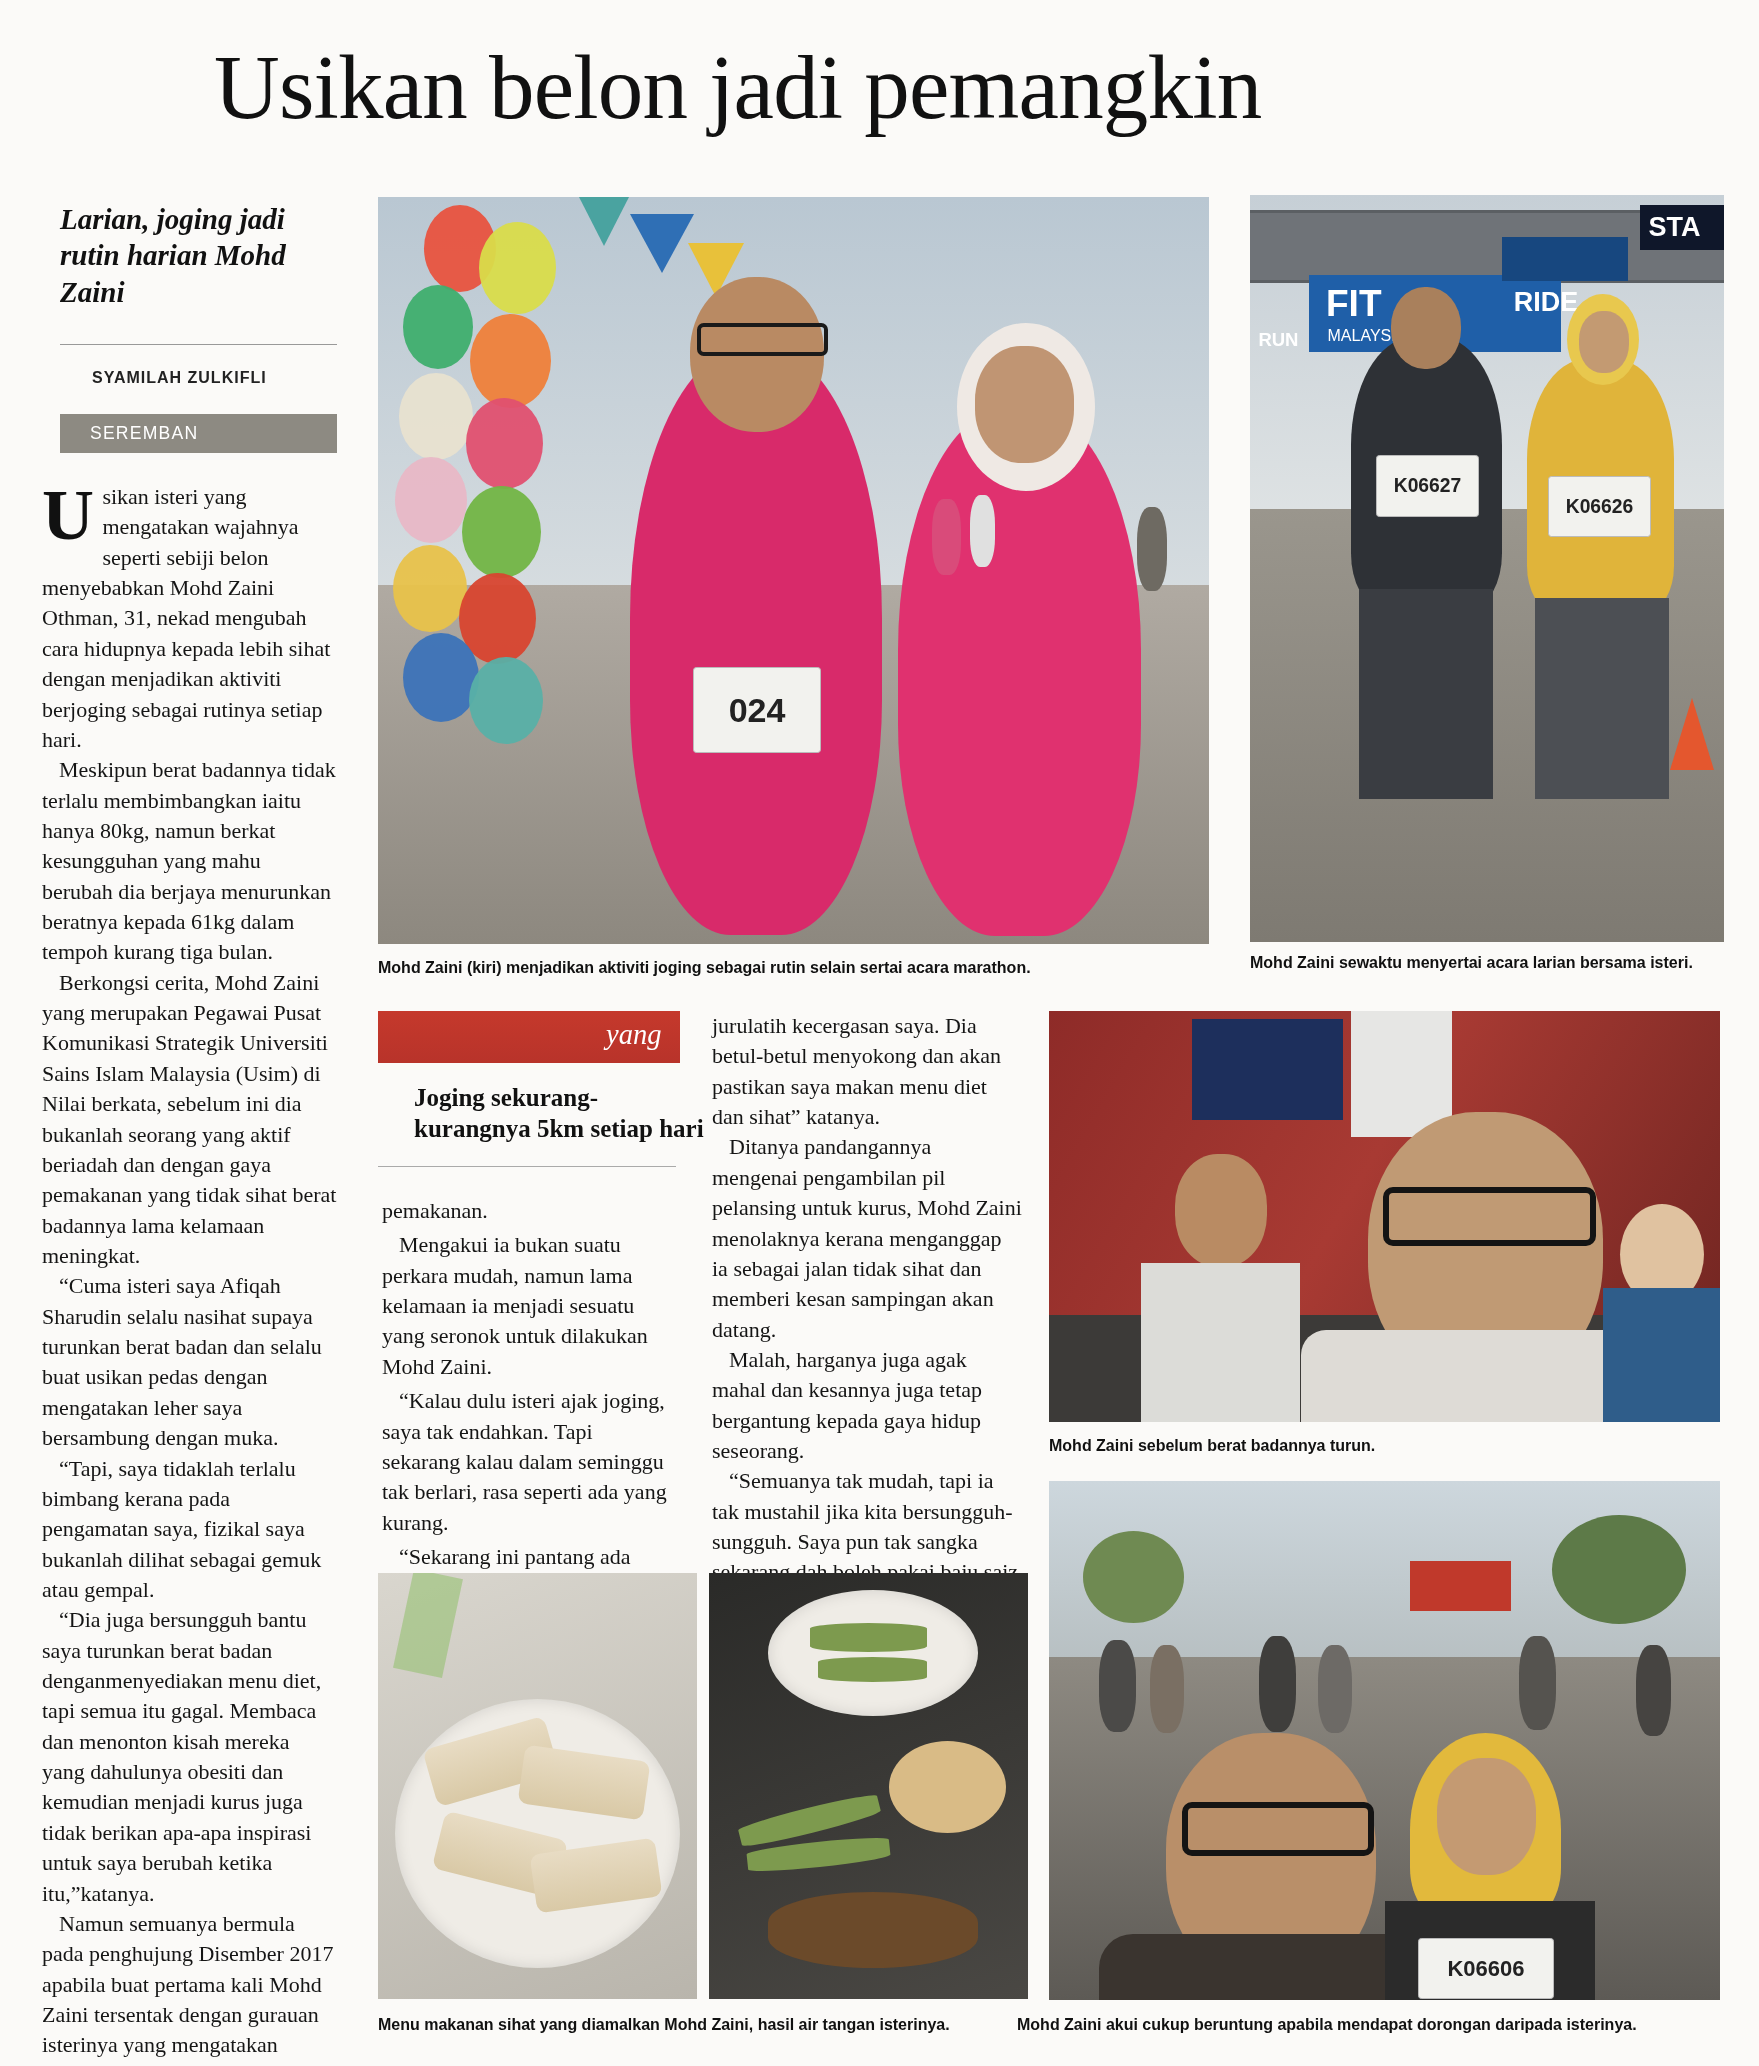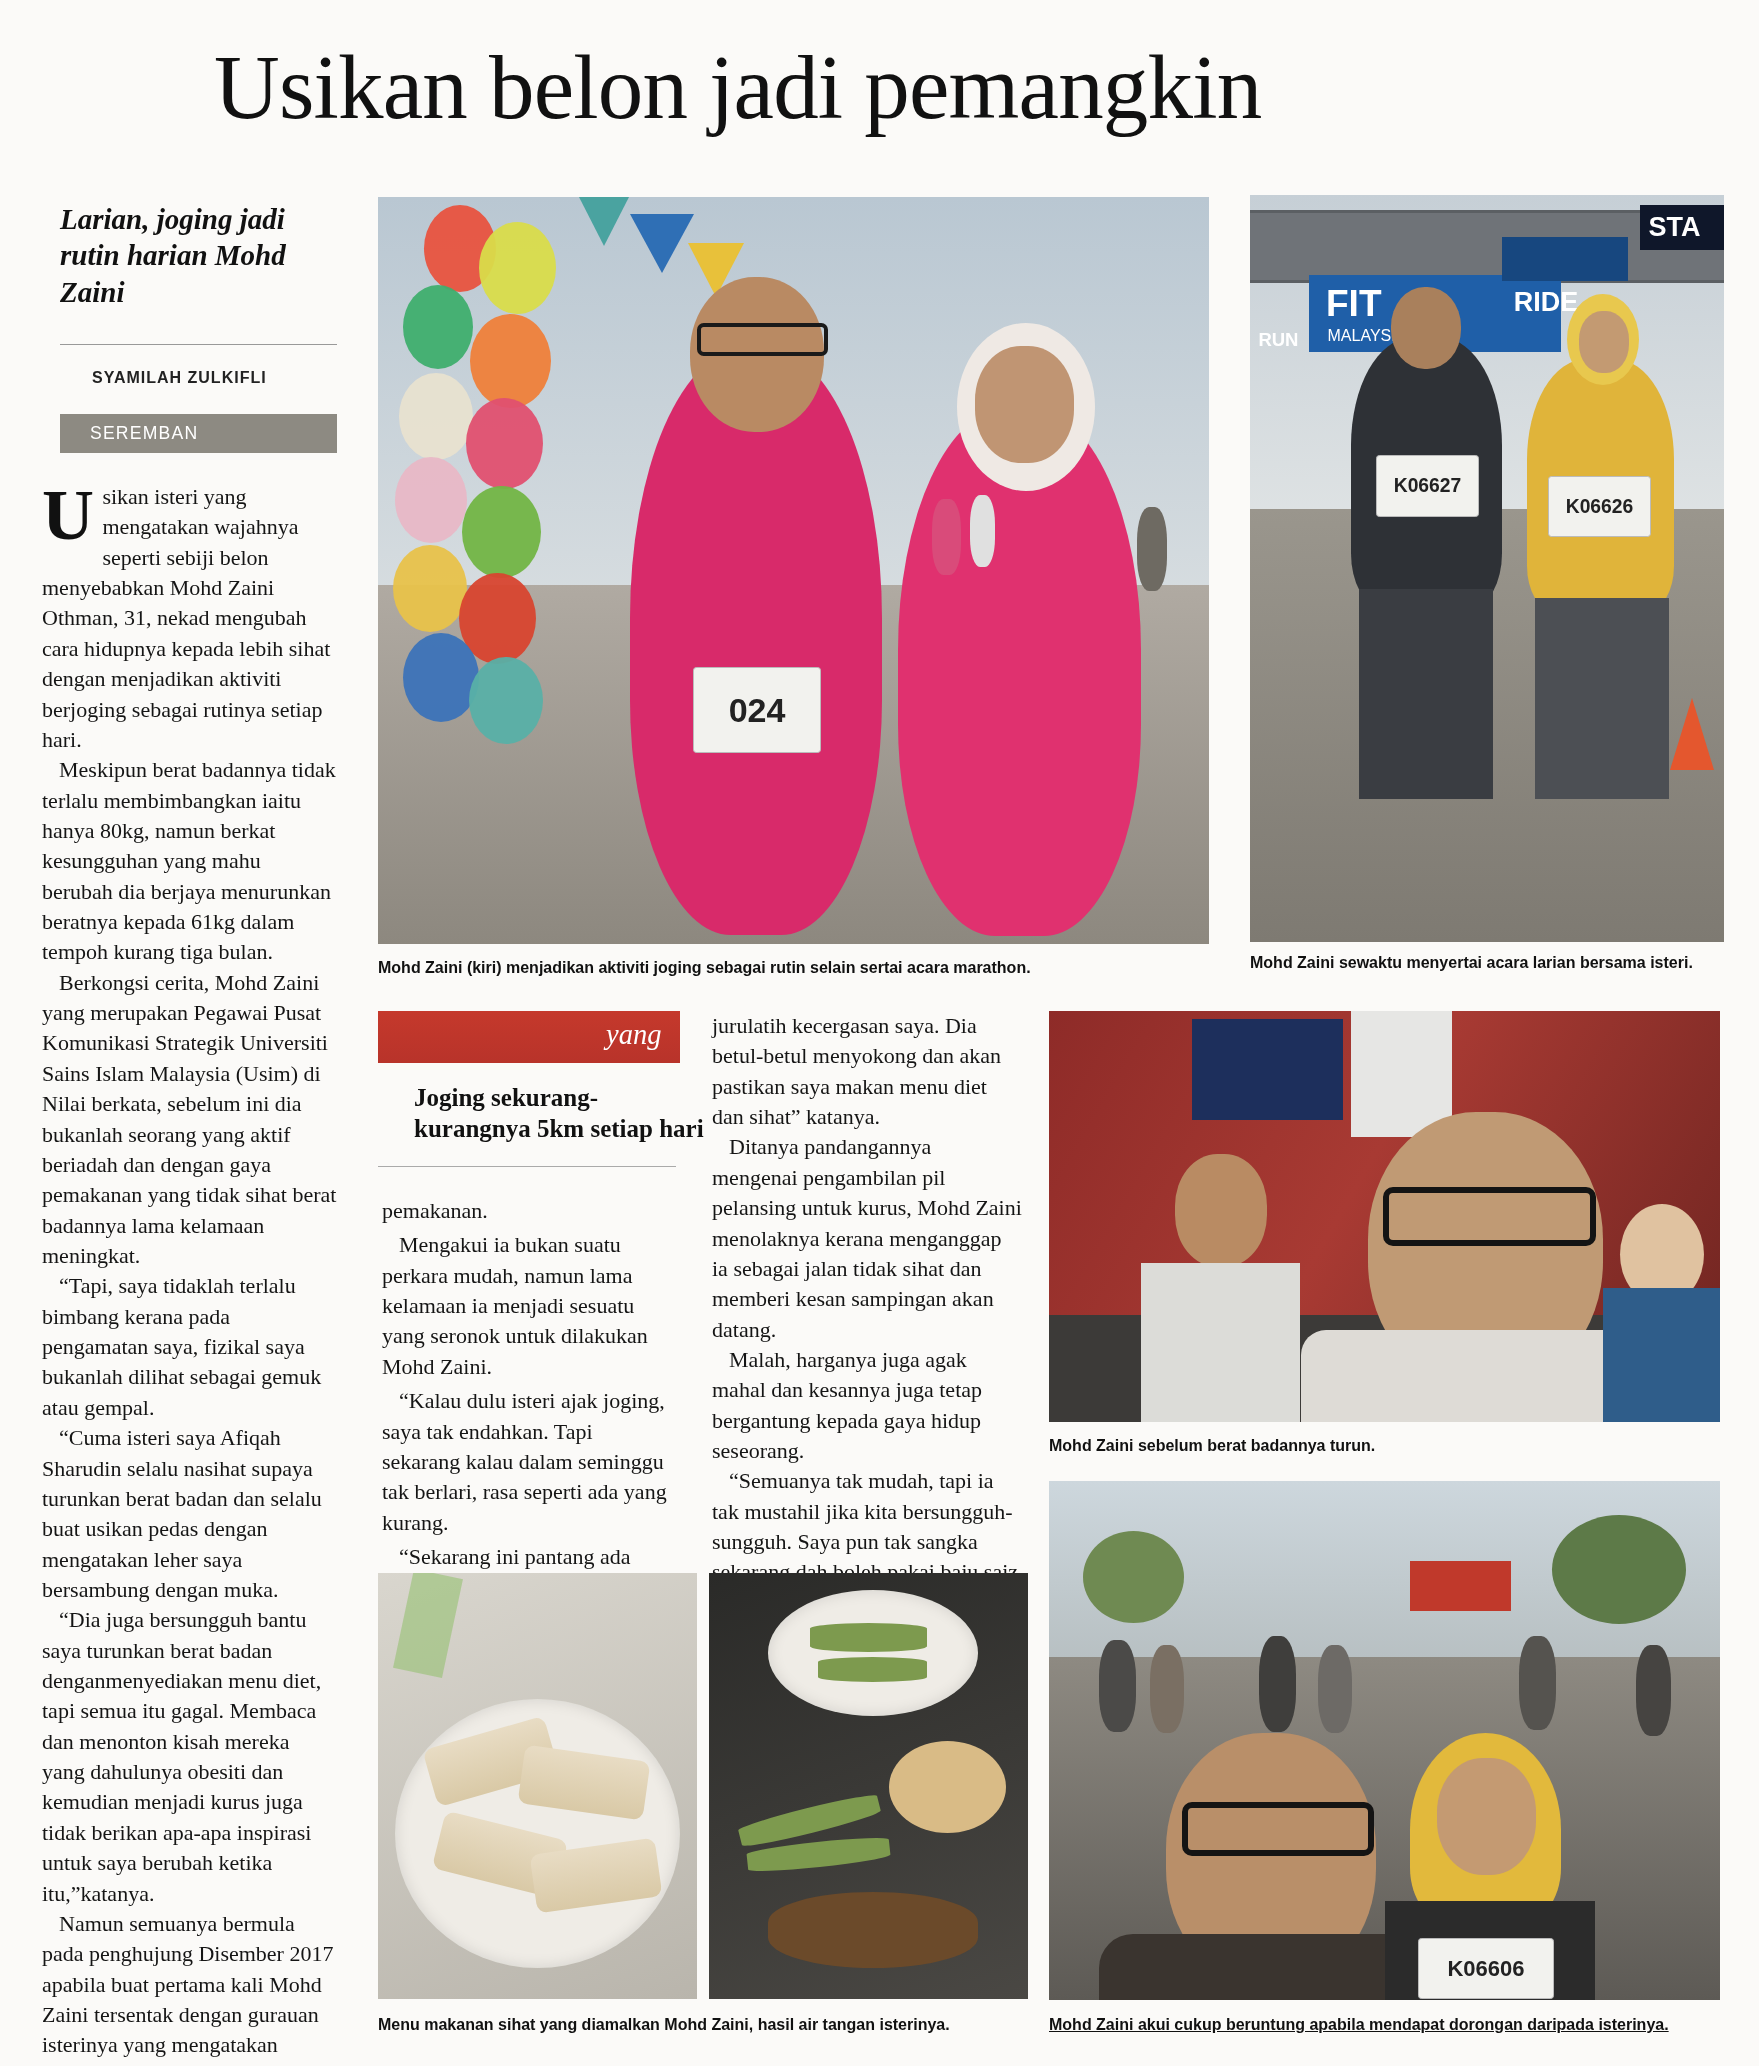--- a/index.html
+++ b/index.html
@@ -130,21 +130,21 @@
   #cap-top-right { left: 1250px; top: 952px; width: 470px; }
 
   #photo-mid-right { left: 1049px; top: 1011px; width: 671px; height: 411px; }
   #cap-mid-right { left: 1049px; top: 1435px; width: 671px; }
 
   #photo-food-a { left: 378px; top: 1573px; width: 319px; height: 426px; }
   #photo-food-b { left: 709px; top: 1573px; width: 319px; height: 426px; }
   #cap-food { left: 378px; top: 2014px; width: 663px; }
 
   #photo-bottom-right { left: 1049px; top: 1481px; width: 671px; height: 519px; }
-  #cap-bottom-right { left: 1049px; top: 2014px; width: 675px; text-decoration: underline; }
+  #cap-bottom-right { left: 1017px; top: 2014px; width: 675px; }
 
   
   .info-bar {
     position: absolute;
     left: 378px;
     top: 1011px;
     width: 302px;
     height: 52px;
     background: #c0392b;
     background: linear-gradient(180deg,#c5392c,#b8332a);
@@ -225,22 +225,22 @@
   <div class="rule-top"></div>
   <div class="byline">SYAMILAH ZULKIFLI</div>
   <div class="dateline">
     <span>SEREMBAN</span>
   </div>
 
   <div class="col-left">
     <p class="first"><span class="dropcap">U</span><span>sikan isteri yang mengatakan wajahnya seperti sebiji belon menyebabkan Mohd Zaini Othman, 31, nekad mengubah cara hidupnya kepada lebih sihat dengan menjadikan aktiviti berjoging sebagai rutinya setiap hari.</span></p>
     <p>Meskipun berat badannya tidak terlalu membimbangkan iaitu hanya 80kg, namun berkat kesungguhan yang mahu berubah dia berjaya menurunkan beratnya kepada 61kg dalam tempoh kurang tiga bulan.</p>
     <p>Berkongsi cerita, Mohd Zaini yang merupakan Pegawai Pusat Komunikasi Strategik Universiti Sains Islam Malaysia (Usim) di Nilai berkata, sebelum ini dia bukanlah seorang yang aktif beriadah dan dengan gaya pemakanan yang tidak sihat berat badannya lama kelamaan meningkat.</p>
+    <p>“Cuma isteri saya Afiqah Sharudin selalu nasihat supaya turunkan berat badan dan selalu buat usikan pedas dengan mengatakan leher saya bersambung dengan muka.</p>
     <p>“Tapi, saya tidaklah terlalu bimbang kerana pada pengamatan saya, fizikal saya bukanlah dilihat sebagai gemuk atau gempal.</p>
-    <p>“Cuma isteri saya Afiqah Sharudin selalu nasihat supaya turunkan berat badan dan selalu buat usikan pedas dengan mengatakan leher saya bersambung dengan muka.</p>
     <p>“Dia juga bersungguh bantu saya turunkan berat badan denganmenyediakan menu diet, tapi semua itu gagal. Membaca dan menonton kisah mereka yang dahulunya obesiti dan kemudian menjadi kurus juga tidak berikan apa-apa inspirasi untuk saya berubah ketika itu,”katanya.</p>
     <p>Namun semuanya bermula pada penghujung Disember 2017 apabila buat pertama kali Mohd Zaini tersentak dengan gurauan isterinya yang mengatakan wajahnya seperti sebiji belon dan dengan serta merta dia terus menyarung kasut sukan yang lama tersimpan dan berjoging sejauh 6km.</p>
 
   </div>
 
   <div class="photo" id="photo-main">
     <div class="sky"></div>
     <div class="ground"></div>
 
     <div style="position:absolute;left:252px;top:17px;width:0;height:0;border-left:32px solid transparent;border-right:32px solid transparent;border-top:59px solid #2f6fb5;"></div>

